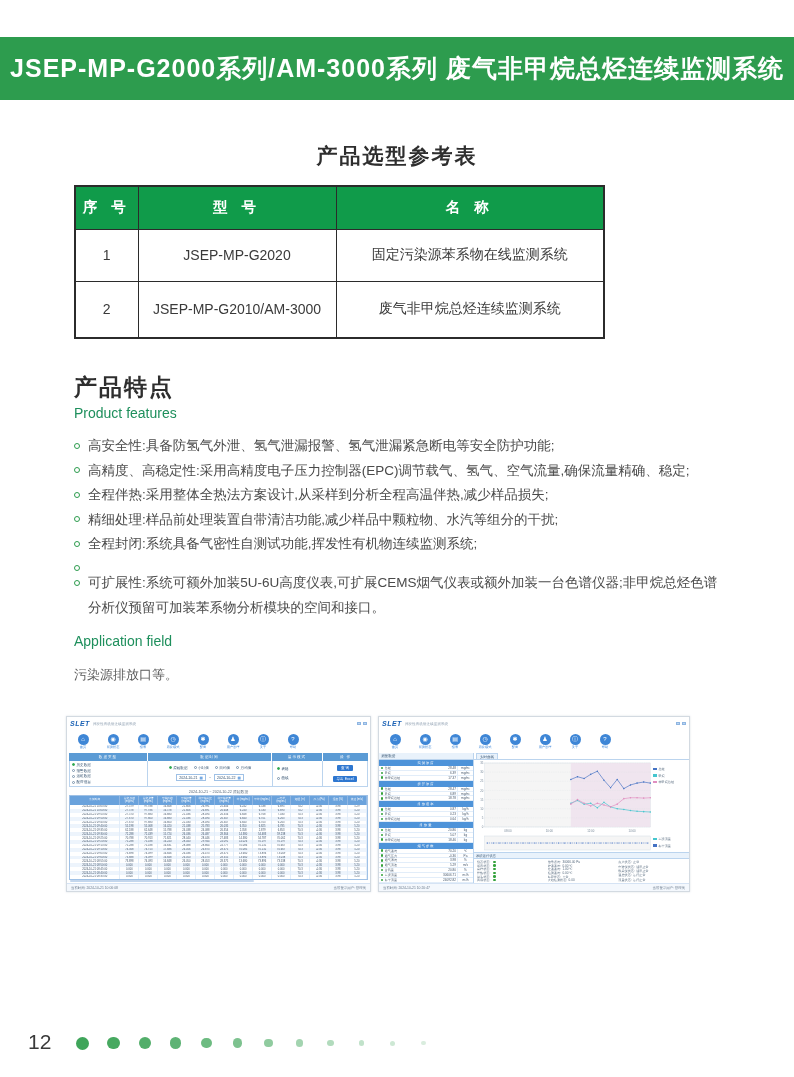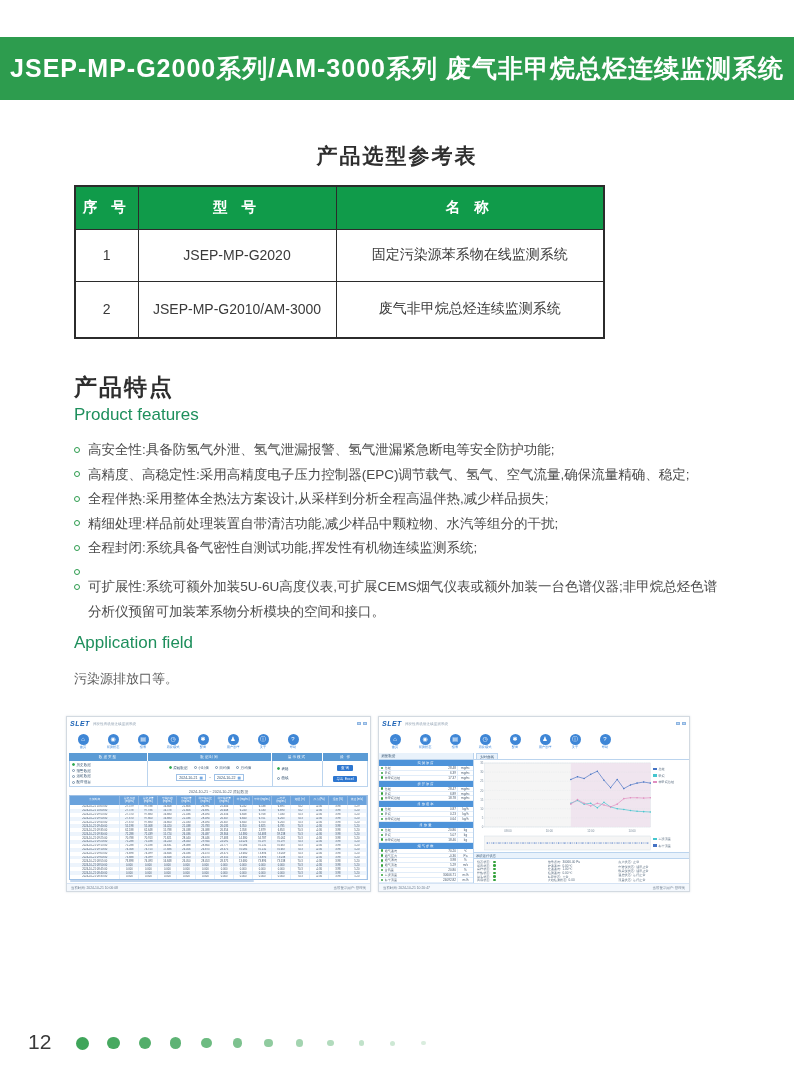--- a/index.html
+++ b/index.html
@@ -21,21 +21,21 @@
     letter-spacing:5px; font-size:14.5px; border:1px solid #2B2B2B; }
   .sel-table td { text-align:center; border:1px solid #2B2B2B; }
   .sel-table tr.r1 td { height:52px; }
   .sel-table tr.r2 td { height:57px; }
   .col-no { width:63px; } .col-model { width:198px; }
 
   
   .features { position:absolute; top:372px; left:74px; width:650px; }
   .application { position:absolute; top:631px; left:74px; width:650px; }
   .sec-h { font-size:23px; font-weight:bold; color:#2E2E2E; letter-spacing:2px; }
-  .sec-en { font-size:17px; color:#1E8F5C; margin-top:2px; }
+  .sec-en { font-size:14px; color:#1E8F5C; margin-top:2px; }
   .bullets { margin-top:13px; }
   .bullet { display:flex; font-size:13.5px; color:#4A4A4A; line-height:24.5px; }
   .ring { width:6px; height:6px; border:1.6px solid #2D9C4E; border-radius:50%;
     margin:8.5px 8px 0 0; flex:none; }
   .app-body { margin-top:17px; font-size:13px; color:#5A5A5A; }
 
   
   .shots { position:absolute; top:716px; left:66px; display:flex; gap:7px; }
   .mini { background:#fff; border:1px solid #D3DAE1; box-shadow:0 0 2px rgba(120,140,160,.25);
     display:flex; flex-direction:column; overflow:hidden; }

